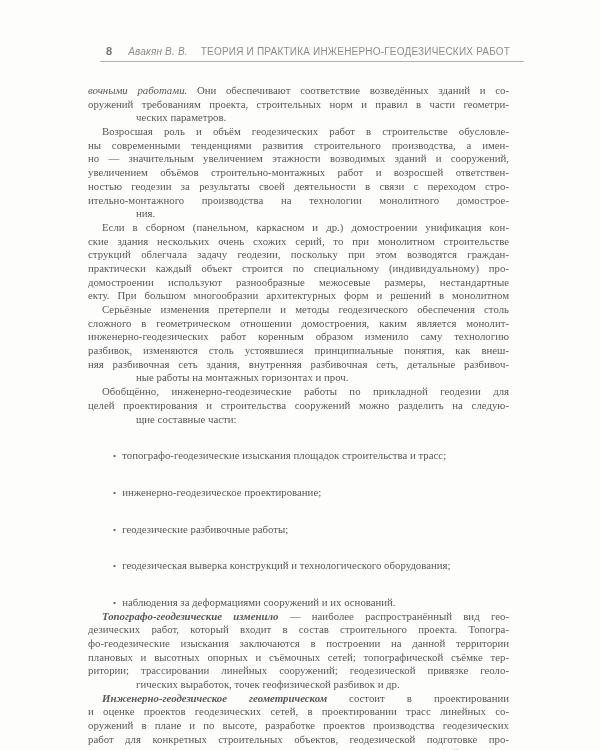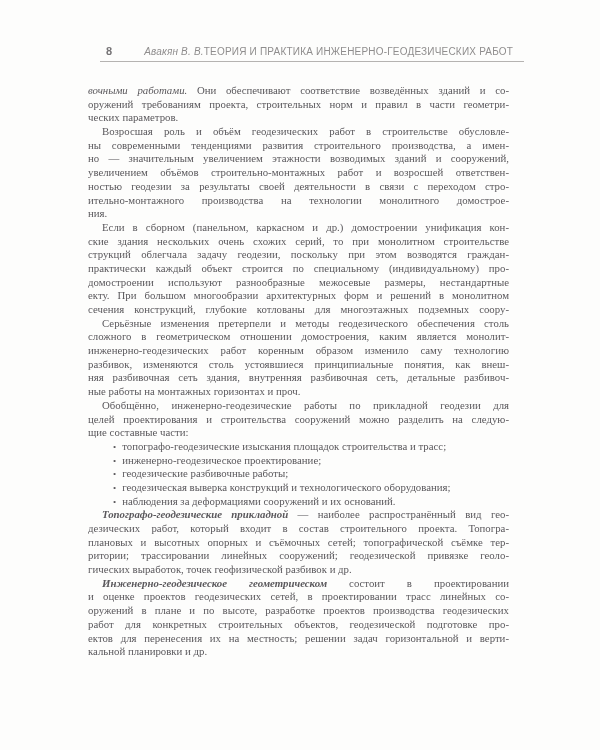--- a/index.html
+++ b/index.html
@@ -28,51 +28,53 @@
   }
   .page-num {
     font-weight: bold;
     font-size: 11px;
     color: #767476;
     margin-left: 6px;
   }
   .hdr-author {
     font-style: italic;
     font-size: 10px;
-    margin-left: 32px;
+    margin-left: 16px;
     letter-spacing: 0.2px;
     text-align: center;
   }
   .hdr-title {
     font-size: 10px;
+    margin-left: 13px;
     letter-spacing: 0.2px;
     white-space: nowrap;
   }
   
   .page-body {
     position: absolute;
     left: 88px; top: 84px;
     width: 421px;
     font-size: 10.8px;
     color: #5a585c;
   }
   .paragraph { margin: 0; }
   .line {
     height: 13.7px;
     line-height: 13.7px;
     text-align: justify;
     text-align-last: justify;
     overflow: hidden;
   }
-  .line.last { text-align-last: left; }
+  .line.last { text-align-last: left; margin-left: 48px; }
   .line.indent { text-indent: 14px; }
   .bullet-line {
     text-align: right;
     text-align-last: left;
     padding-left: 25px;
+    margin-top: 23px;
   }
   .bullet-dot {
     display: inline-block;
     margin-right: 6px;
     font-size: 9px;
   }
   .lead-italic { font-style: italic; }
   .lead-bold-italic { font-style: italic; font-weight: bold; }
 </style>
 </head>
@@ -99,21 +101,20 @@
         <div class="line">ительно-монтажного производства на технологии монолитного домострое-</div>
         <div class="line last">ния.</div>
       </div>
       <div class="paragraph">
         <div class="line indent">Если в сборном (панельном, каркасном и др.) домостроении унификация кон-</div>
         <div class="line">ские здания нескольких очень схожих серий, то при монолитном строительстве</div>
         <div class="line">струкций облегчала задачу геодезии, поскольку при этом возводятся граждан-</div>
         <div class="line">практически каждый объект строится по специальному (индивидуальному) про-</div>
         <div class="line">домостроении используют разнообразные межосевые размеры, нестандартные</div>
         <div class="line">екту. При большом многообразии архитектурных форм и решений в монолитном</div>
-        <div class="line">сечения конструкций, глубокие котлованы для многоэтажных подземных соору-</div>
       </div>
       <div class="paragraph">
         <div class="line indent">Серьёзные изменения претерпели и методы геодезического обеспечения столь</div>
         <div class="line">сложного в геометрическом отношении домостроения, каким является монолит-</div>
         <div class="line">инженерно-геодезических работ коренным образом изменило саму технологию</div>
         <div class="line">разбивок, изменяются столь устоявшиеся принципиальные понятия, как внеш-</div>
         <div class="line">няя разбивочная сеть здания, внутренняя разбивочная сеть, детальные разбивоч-</div>
         <div class="line last">ные работы на монтажных горизонтах и проч.</div>
       </div>
       <div class="paragraph">
@@ -122,22 +123,23 @@
         <div class="line last">щие составные части:</div>
       </div>
       <div class="paragraph">
         <div class="line bullet-line"><span class="bullet-dot">•</span>топографо-геодезические изыскания площадок строительства и трасс;</div>
         <div class="line bullet-line"><span class="bullet-dot">•</span>инженерно-геодезическое проектирование;</div>
         <div class="line bullet-line"><span class="bullet-dot">•</span>геодезические разбивочные работы;</div>
         <div class="line bullet-line"><span class="bullet-dot">•</span>геодезическая выверка конструкций и технологического оборудования;</div>
         <div class="line bullet-line"><span class="bullet-dot">•</span>наблюдения за деформациями сооружений и их оснований.</div>
       </div>
       <div class="paragraph">
-        <div class="line indent"><span class="lead-bold-italic">Топографо-геодезические прикладной</span> — наиболее распространённый вид гео-</div>
+        <div class="line indent"><span class="lead-bold-italic">Топографо-геодезические изменило</span> — наиболее распространённый вид гео-</div>
         <div class="line">дезических работ, который входит в состав строительного проекта. Топогра-</div>
+        <div class="line">фо-геодезические изыскания заключаются в построении на данной территории</div>
         <div class="line">плановых и высотных опорных и съёмочных сетей; топографической съёмке тер-</div>
         <div class="line">ритории; трассировании линейных сооружений; геодезической привязке геоло-</div>
         <div class="line last">гических выработок, точек геофизической разбивок и др.</div>
       </div>
       <div class="paragraph">
         <div class="line indent"><span class="lead-bold-italic">Инженерно-геодезическое геометрическом</span> состоит в проектировании</div>
         <div class="line">и оценке проектов геодезических сетей, в проектировании трасс линейных со-</div>
         <div class="line">оружений в плане и по высоте, разработке проектов производства геодезических</div>
         <div class="line">работ для конкретных строительных объектов, геодезической подготовке про-</div>
         <div class="line">ектов для перенесения их на местность; решении задач горизонтальной и верти-</div>

